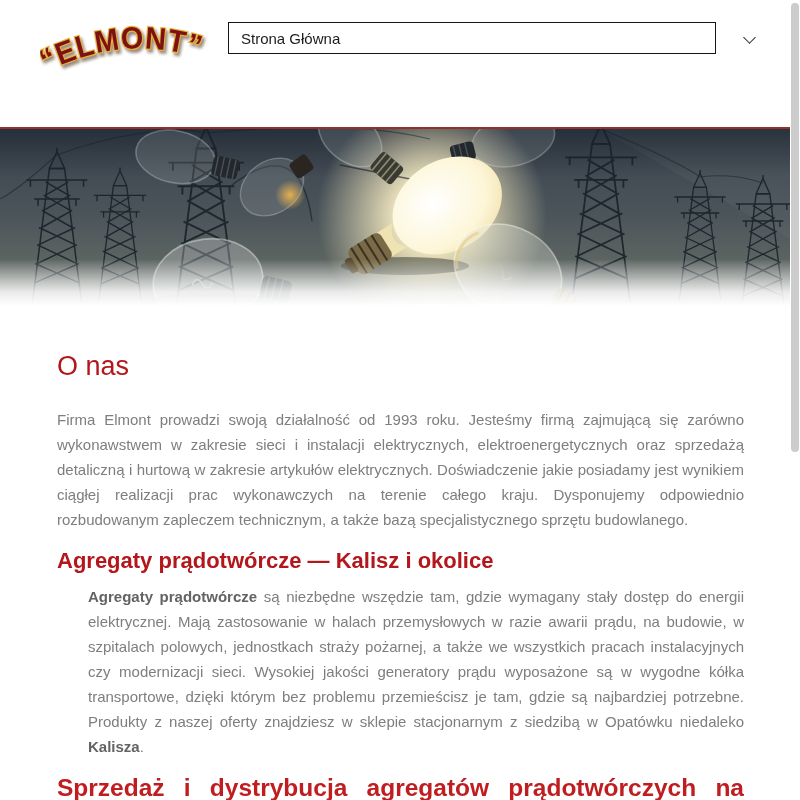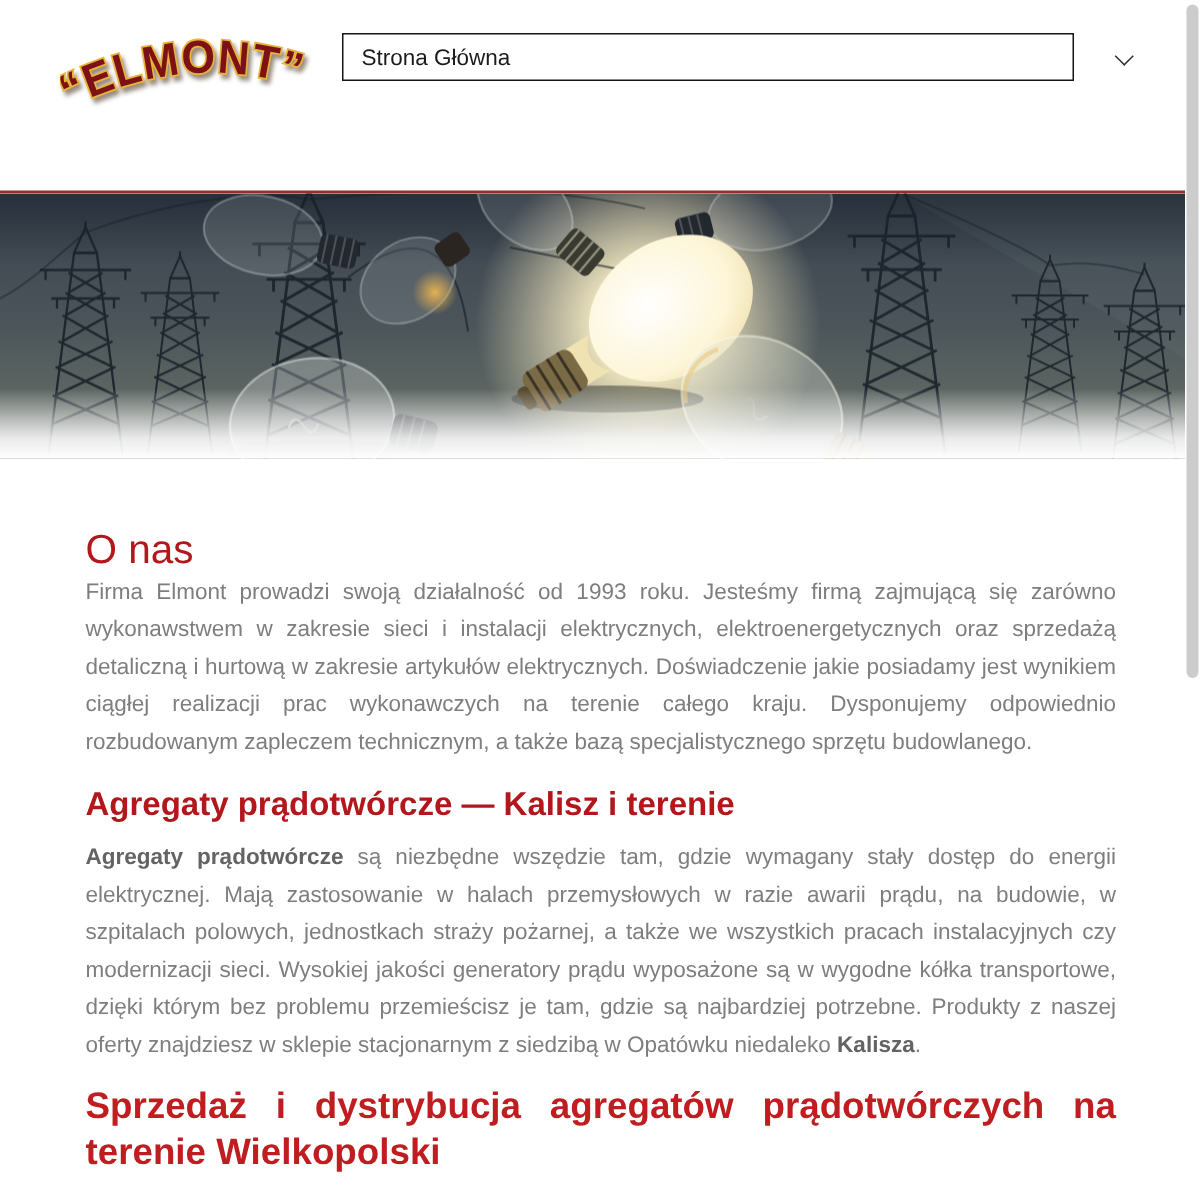--- a/index.html
+++ b/index.html
@@ -38,29 +38,29 @@
   .hero { position: relative; width: 790px; height: 177px; overflow: hidden; }
   .hero svg { display: block; }
 
   
   .content { width: 687px; margin-left: 57px; }
   .h-onas {
     margin-top: 44px; font-size: 27px; line-height: 32px;
     font-weight: 400; color: #b3161b;
   }
   .para {
-    font-size: 15px; line-height: 25px; color: #7e7e7e;
+    margin-top: 25px; font-size: 15px; line-height: 25px; color: #7e7e7e;
     text-align: justify;
   }
   .para strong { color: #636363; font-weight: 700; }
   .h-agregaty {
     margin-top: 15px; font-size: 22px; line-height: 28px;
     font-weight: 700; color: #b3161b;
   }
-  .para.tight { margin-top: 9px; }
+  .para.tight { margin-top: 9px; margin-left: 31px; }
   .h-sprzedaz {
     margin-top: 13px; font-size: 24.5px; line-height: 31px;
     font-weight: 700; color: #c01d21; text-align: justify;
   }
 
   
   .scrollbar-track {
     position: absolute; right: 0; top: 0; width: 10px; height: 800px; background: #ffffff;
   }
   .scrollbar-thumb {
@@ -204,21 +204,21 @@
 
       <rect x="0" y="130" width="790" height="47" fill="url(#fade)"></rect>
     </svg>
   </div>
 
   <main class="content">
     <h1 class="h-onas">O nas</h1>
 
     <p class="para"><span>Firma Elmont prowadzi swoją działalność od 1993 roku. Jesteśmy firmą zajmującą się zarówno wykonawstwem w zakresie sieci i instalacji elektrycznych, elektroenergetycznych oraz sprzedażą detaliczną i hurtową w zakresie artykułów elektrycznych. Doświadczenie jakie posiadamy jest wynikiem ciągłej realizacji prac wykonawczych na terenie całego kraju. Dysponujemy odpowiednio rozbudowanym zapleczem technicznym, a także bazą specjalistycznego sprzętu budowlanego.</span></p>
 
-    <h2 class="h-agregaty">Agregaty prądotwórcze — Kalisz i terenie</h2>
+    <h2 class="h-agregaty">Agregaty prądotwórcze — Kalisz i okolice</h2>
 
     <p class="para tight"><strong>Agregaty prądotwórcze</strong><span> są niezbędne wszędzie tam, gdzie wymagany stały dostęp do energii elektrycznej. Mają zastosowanie w halach przemysłowych w razie awarii prądu, na budowie, w szpitalach polowych, jednostkach straży pożarnej, a także we wszystkich pracach instalacyjnych czy modernizacji sieci. Wysokiej jakości generatory prądu wyposażone są w wygodne kółka transportowe, dzięki którym bez problemu przemieścisz je tam, gdzie są najbardziej potrzebne. Produkty z naszej oferty znajdziesz w sklepie stacjonarnym z siedzibą w Opatówku niedaleko </span><strong>Kalisza</strong><span>.</span></p>
 
     <h2 class="h-sprzedaz">Sprzedaż i dystrybucja agregatów prądotwórczych na terenie Wielkopolski</h2>
   </main>
 
   <div class="scrollbar-track">
     <div class="scrollbar-thumb"></div>
   </div>
 

